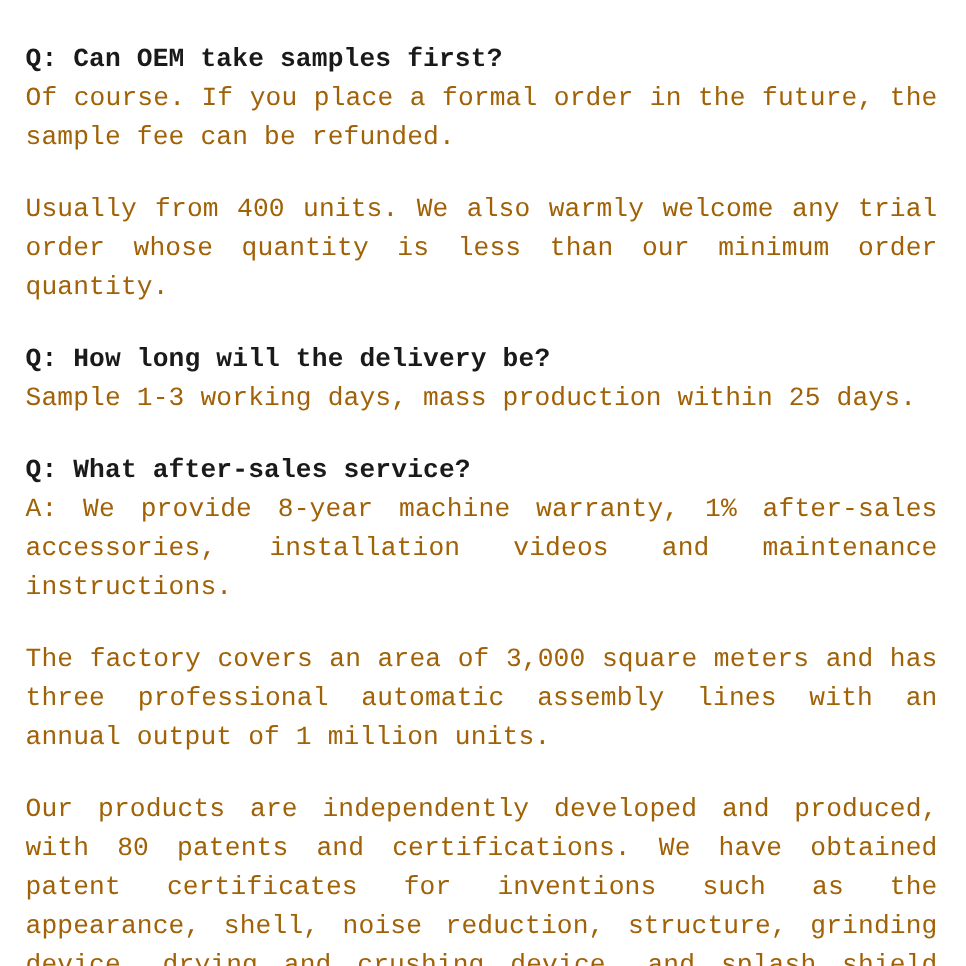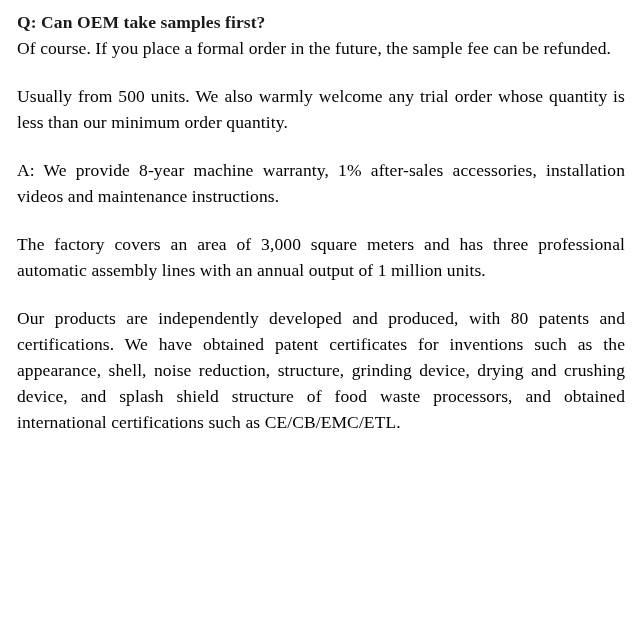--- a/index.html
+++ b/index.html
@@ -10,64 +10,69 @@
   body {
     width: 644px;
     height: 644px;
     overflow: hidden;
     box-sizing: border-box;
   }
   .page {
     box-sizing: border-box;
     width: 644px;
     height: 644px;
-    padding: 9px 19px 0 17px;
+    padding: 27px 19px 0 17px;
     background: #ffffff;
-    font-family: Liberation Serif, serif;
+    font-family: Liberation Mono, monospace;
     color: #1a1a1a;
   }
   .faq-item {
     margin: 0 0 22px 0;
   }
   .question {
     margin: 0;
     padding: 0;
     font-size: 17.5px;
     line-height: 26px;
     font-weight: 700;
     color: #1a1a1a;
     letter-spacing: 0.1px;
   }
   .answer {
     margin: 0;
     padding: 0;
     font-size: 17.5px;
     line-height: 26px;
     font-weight: 400;
-    color: #000000;
+    color: #a16207;
     text-align: justify;
     letter-spacing: 0.1px;
   }
 </style>
 </head>
 <body>
 
 <div class="page">
   <div id="faq-list">
   <section class="faq-item">
     <h3 class="question">Q: Can OEM take samples first?</h3>
     <p class="answer">Of course. If you place a formal order in the future, the sample fee can be refunded.</p>
   </section>
 
   <section class="faq-item">
-    <p class="answer">Usually from 500 units. We also warmly welcome any trial order whose quantity is less than our minimum order quantity.</p>
+    <p class="answer">Usually from 400 units. We also warmly welcome any trial order whose quantity is less than our minimum order quantity.</p>
   </section>
 
+  <section class="faq-item">
+    <h3 class="question">Q: How long will the delivery be?</h3>
+    <p class="answer">Sample 1-3 working days, mass production within 25 days.</p>
+  </section>
 
   <section class="faq-item">
+    <h3 class="question">Q: What after-sales service?</h3>
     <p class="answer">A: We provide 8-year machine warranty, 1% after-sales accessories, installation videos and maintenance instructions.</p>
   </section>
 
   <section class="faq-item">
     <p class="answer">The factory covers an area of 3,000 square meters and has three professional automatic assembly lines with an annual output of 1 million units.</p>
   </section>
 
   <section class="faq-item">
     <p class="answer">Our products are independently developed and produced, with 80 patents and certifications. We have obtained patent certificates for inventions such as the appearance, shell, noise reduction, structure, grinding device, drying and crushing device, and splash shield structure of food waste processors, and obtained international certifications such as CE/CB/EMC/ETL.</p>
   </section>

